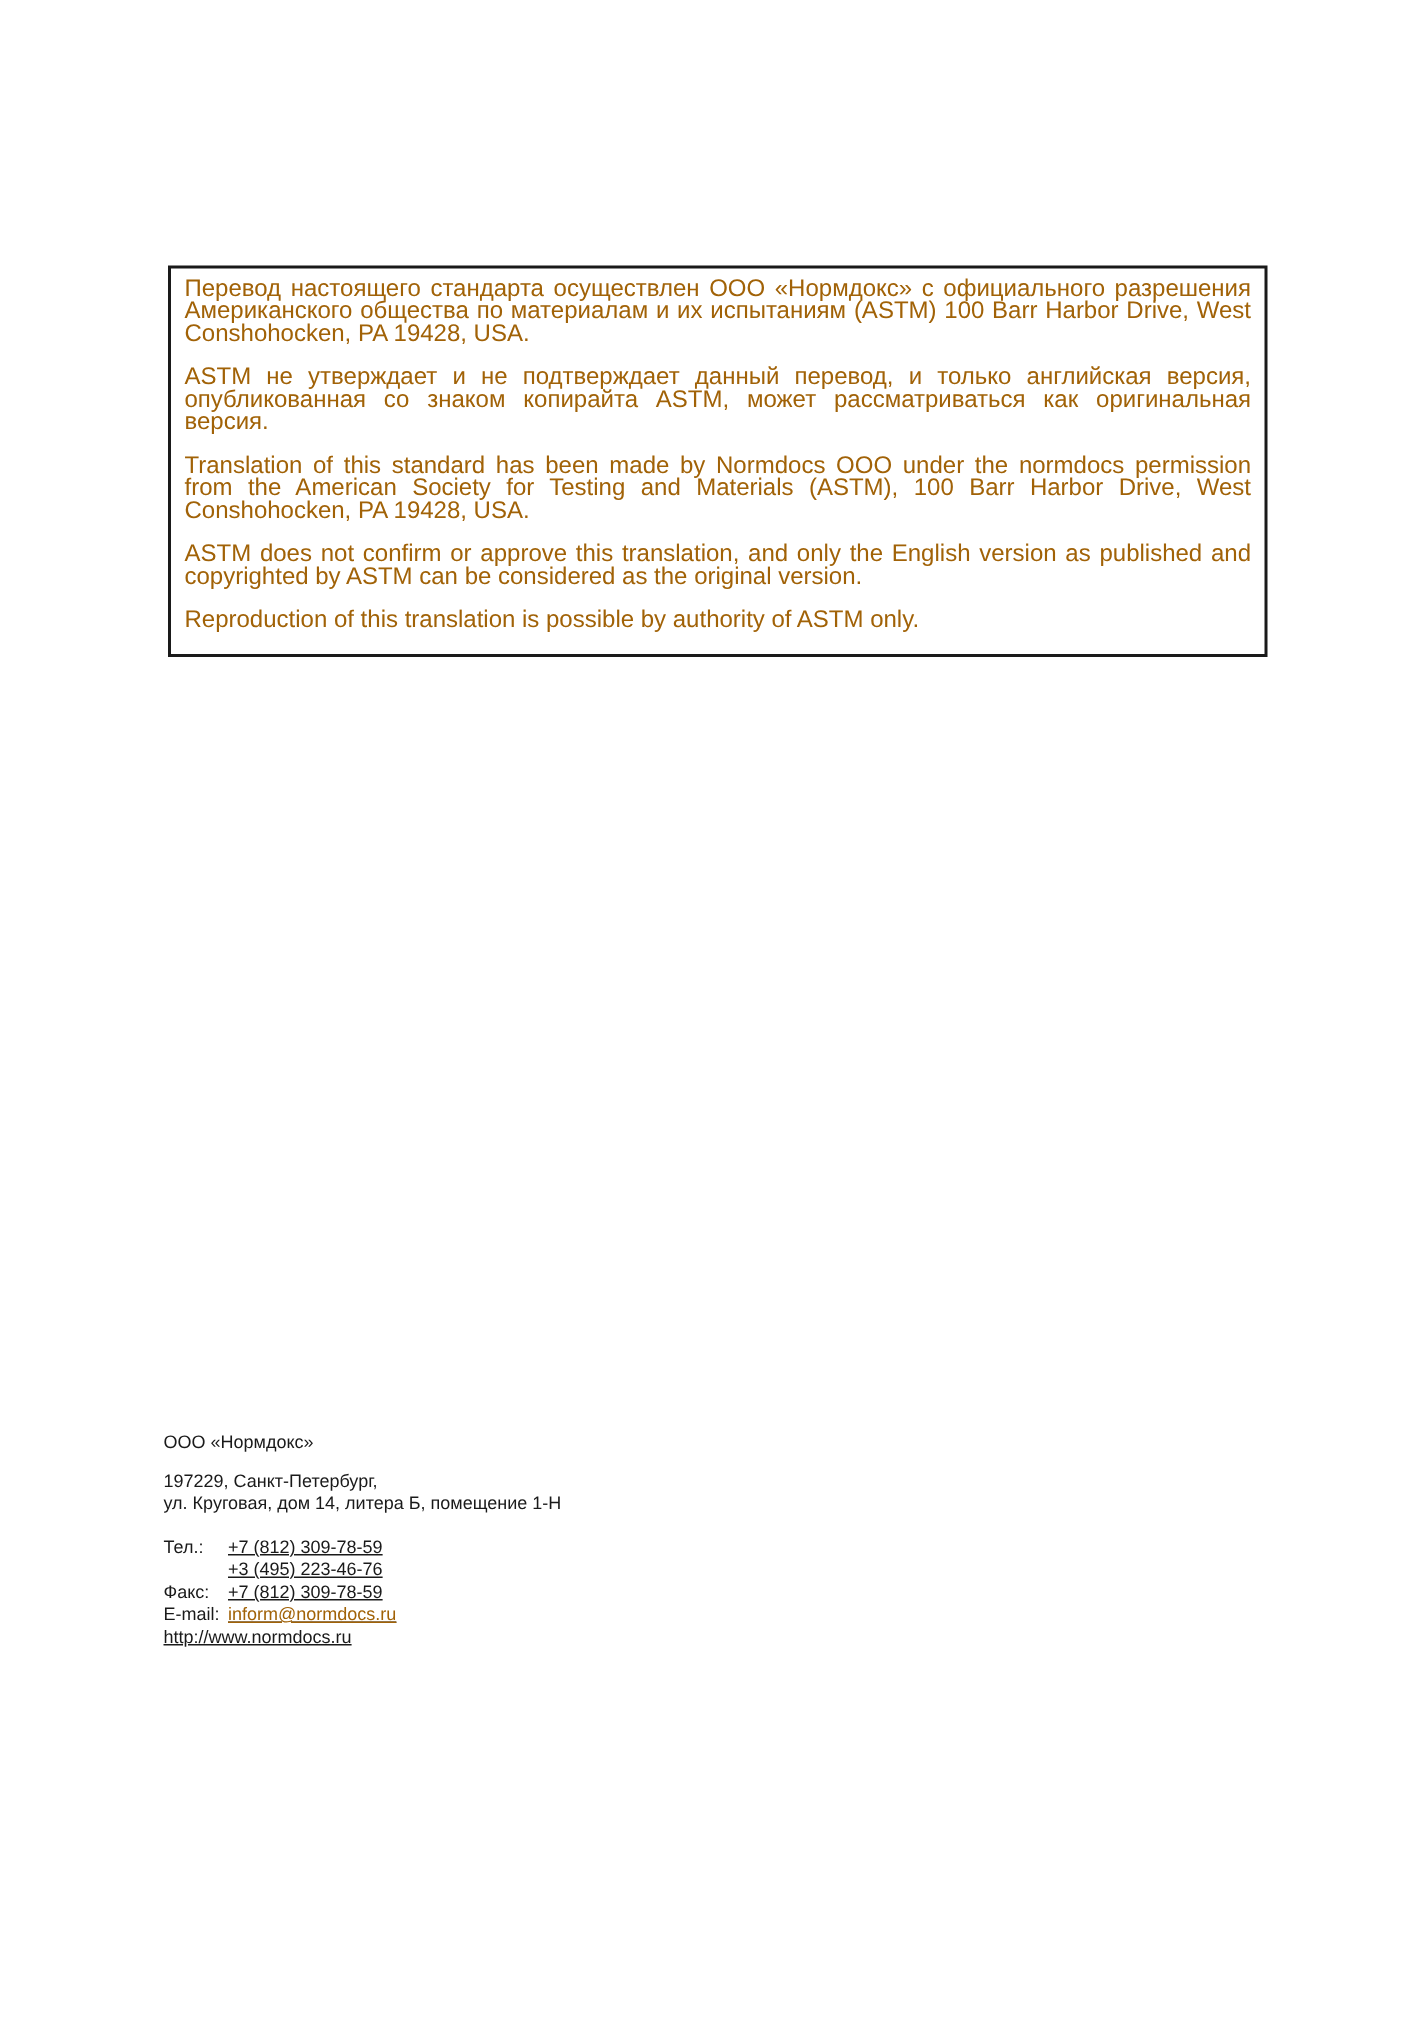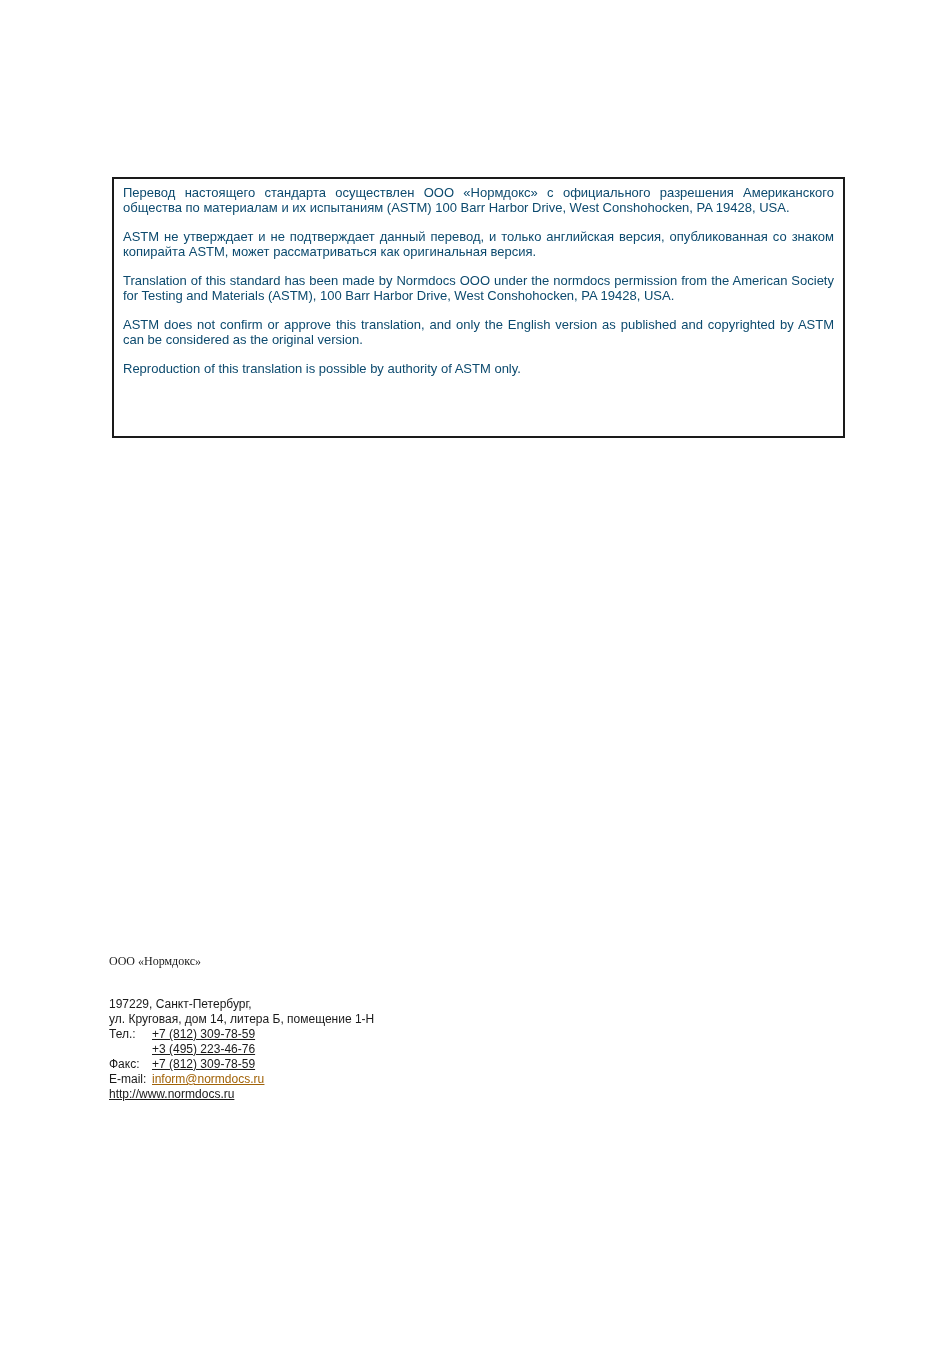--- a/index.html
+++ b/index.html
@@ -22,46 +22,45 @@
     position: absolute;
     left: 112px;
     top: 177px;
     width: 733px;
     height: 261px;
     border: 2px solid #1a1a1a;
     padding: 6px 9px 6px 9px;
     background: #ffffff;
   }
   .notice-box p {
-    font-size: 13px;
+    font-size: 16px;
     line-height: 15px;
     text-align: justify;
     margin: 0 0 14px 0;
-    color: #0c4a6e;
+    color: #a16207;
   }
   .notice-box p.section-end {
     margin-bottom: 29px;
   }
   .notice-box p:last-child {
     margin-bottom: 0;
   }
   .contact {
     position: absolute;
     left: 109px;
     top: 954px;
     font-size: 12px;
     line-height: 15px;
     color: #1a1a1a;
   }
   .contact .company {
-    margin-bottom: 28px;
-    font-family: Liberation Serif, serif;
+    margin-bottom: 11px;
   }
   .contact .address {
-    margin-bottom: 0;
+    margin-bottom: 14px;
   }
   .contact .row {
     white-space: nowrap;
     text-decoration: underline;
   }
   .contact .lbl {
     display: inline-block;
     width: 43px;
   }
   .contact a.email-link {

